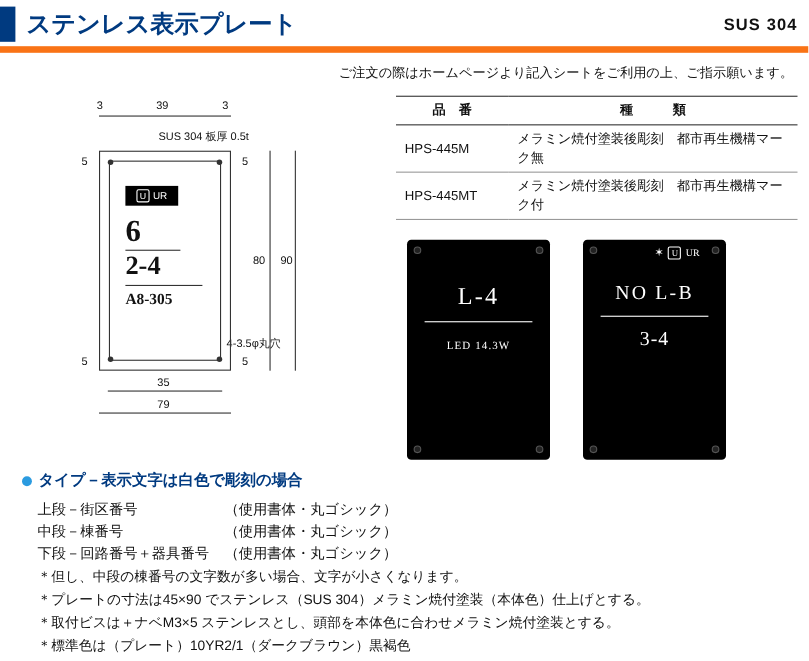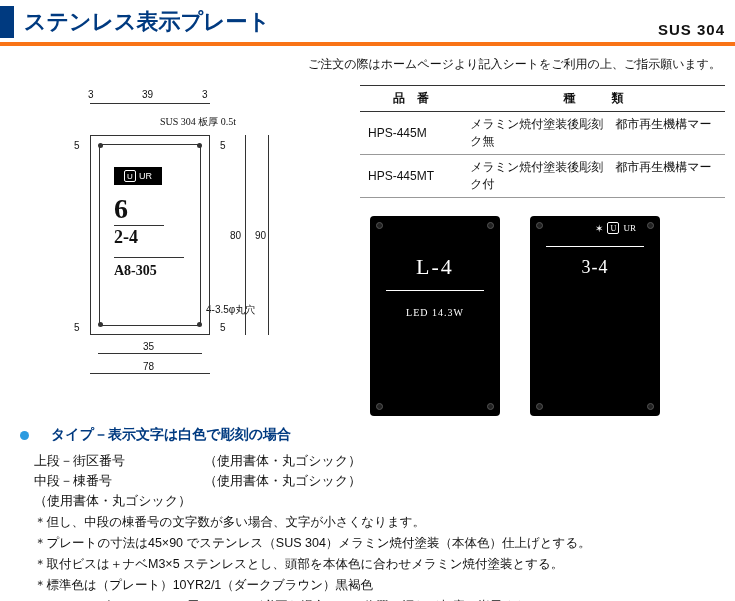--- a/index.html
+++ b/index.html
@@ -1,36 +1,36 @@
 <!DOCTYPE html>
 <html><head>
 <meta charset="utf-8">
 <style>
   * { box-sizing: border-box; margin: 0; padding: 0; }
   body { font-family: "Hiragino Kaku Gothic Pro", "Meiryo", sans-serif; background: #fff; width: 735px; font-size: 13px; color: #111; }
-  .header { display: flex; align-items: flex-end; justify-content: space-between; border-bottom: 4px solid #f97316; padding: 6px 10px 4px 0; }
+  .header { display: flex; align-items: center; justify-content: space-between; border-bottom: 6px solid #f97316; padding: 6px 10px 4px 0; }
   .header-left { display: flex; align-items: center; }
   .header-bar { width: 14px; height: 32px; background: #003a80; margin-right: 10px; }
   .header-title { font-size: 22px; font-weight: bold; color: #003a80; }
   .header-right { font-size: 15px; font-weight: bold; color: #111; letter-spacing: 1px; }
   .order-note { text-align: right; font-size: 12px; margin: 10px 14px 12px 0; }
   .content { display: flex; padding: 0 10px; }
   .left-col { width: 350px; }
   .right-col { flex: 1; }
   
   .diagram { position: relative; width: 320px; height: 290px; margin-left: 20px; }
   .dim { position: absolute; font-size: 10px; }
   .plate-outer { position: absolute; left: 60px; top: 50px; width: 120px; height: 200px; border: 1px solid #333; }
   .plate-inner { position: absolute; left: 8px; top: 8px; right: 8px; bottom: 8px; border: 1px solid #333; }
   .plate-dot { position: absolute; width: 5px; height: 5px; border-radius: 50%; background: #333; }
   .plate-band { position: absolute; left: 14px; top: 22px; width: 48px; height: 18px; background: #000; color: #fff; font-size: 9px; display: flex; align-items: center; justify-content: center; }
   .plate-band .ur-mark { width: 12px; height: 12px; border: 1px solid #fff; border-radius: 2px; margin-right: 3px; display: flex; align-items: center; justify-content: center; font-size: 8px; }
   .plate-text { position: absolute; font-family: serif; font-weight: bold; }
   .plate-text.big { font-size: 28px; left: 14px; top: 48px; }
-  .plate-text.mid { font-size: 18px; left: 14px; top: 82px; }
+  .plate-text.mid { font-size: 24px; left: 14px; top: 82px; }
   .plate-text.small { font-size: 14px; left: 14px; top: 118px; }
   .plate-line { position: absolute; left: 14px; height: 1px; background: #333; }
   .dim-line-h { position: absolute; height: 1px; background: #333; }
   .dim-line-v { position: absolute; width: 1px; background: #333; }
   
   .ptable { width: 100%; border-collapse: collapse; margin-bottom: 18px; font-size: 12px; }
   .ptable th { border-top: 1px solid #333; border-bottom: 1px solid #333; padding: 4px 6px; font-weight: bold; background: #fff; }
   .ptable td { border-bottom: 1px solid #999; padding: 4px 8px; }
   .ptable th:first-child, .ptable td:first-child { width: 28%; }
   
@@ -44,21 +44,21 @@
   .sample .row1 { font-size: 22px; letter-spacing: 2px; margin-top: 18px; }
   .sample .divider { width: 86%; height: 1px; background: #fff; margin: 10px auto; }
   .sample .row2 { font-size: 18px; letter-spacing: 1px; }
   .sample .row3 { font-size: 10px; margin-top: 16px; letter-spacing: 1px; }
   .sample .row4 { font-size: 13px; margin-top: 4px; letter-spacing: 1px; }
   .sample .ur-logo { position: absolute; top: 6px; right: 24px; font-size: 9px; display: flex; align-items: center; gap: 4px; }
   .sample .ur-logo .star { font-size: 10px; }
   .sample .ur-logo .box { width: 12px; height: 12px; border: 1px solid #fff; border-radius: 2px; display: flex; align-items: center; justify-content: center; font-size: 8px; }
   
   .type-section { padding: 10px 20px 20px 20px; }
-  .type-heading { display: flex; align-items: center; font-weight: bold; color: #003a80; font-size: 14px; margin-bottom: 8px; gap: 16px; }
+  .type-heading { display: flex; align-items: center; font-weight: bold; color: #003a80; font-size: 14px; margin-bottom: 8px; }
   .type-heading .bullet { width: 9px; height: 9px; border-radius: 50%; background: #2b9be0; margin-right: 6px; }
   .type-row { display: flex; font-size: 13px; margin: 2px 0 2px 14px; }
   .type-row .label { width: 170px; }
   .type-note { font-size: 12.5px; margin: 4px 0 4px 14px; }
 </style>
 </head>
 <body>
 
 <div class="header">
   <div class="header-left">
@@ -72,32 +72,32 @@
 
 <div class="content">
 
   <div class="left-col">
     <div class="diagram">
 
       <span class="dim" style="left:58px; top:4px;">3</span>
       <span class="dim" style="left:112px; top:4px;">39</span>
       <span class="dim" style="left:172px; top:4px;">3</span>
 
-      <span class="dim" style="left:130px; top:30px; white-space:nowrap;font-family:Liberation Serif, serif;">SUS 304 板厚 0.5t</span>
+      <span class="dim" style="left:114px; top:30px; white-space:nowrap;">SUS 304 板厚 0.5t</span>
 
       <span class="dim" style="left:190px; top:55px;">5</span>
       <span class="dim" style="left:200px; top:145px;">80</span>
       <span class="dim" style="left:225px; top:145px;">90</span>
       <span class="dim" style="left:190px; top:237px;">5</span>
 
       <span class="dim" style="left:44px; top:55px;">5</span>
       <span class="dim" style="left:44px; top:237px;">5</span>
 
       <span class="dim" style="left:113px; top:256px;">35</span>
-      <span class="dim" style="left:113px; top:276px;">78</span>
+      <span class="dim" style="left:113px; top:276px;">79</span>
 
       <span class="dim" style="left:176px; top:218px; white-space:nowrap;">4-3.5φ丸穴</span>
 
       <div class="plate-outer">
         <div class="plate-inner">
           <div class="plate-dot" style="top:-2px; left:-2px;"></div>
           <div class="plate-dot" style="top:-2px; right:-2px;"></div>
           <div class="plate-dot" style="bottom:-2px; left:-2px;"></div>
           <div class="plate-dot" style="bottom:-2px; right:-2px;"></div>
           <div class="plate-band">
@@ -153,20 +153,21 @@
       <div class="sample">
         <div class="hole tl"></div>
         <div class="hole tr"></div>
         <div class="hole bl"></div>
         <div class="hole br"></div>
         <div class="ur-logo">
           <span class="star">✶</span>
           <span class="box">U</span>
           <span>UR</span>
         </div>
+        <div class="row1" style="font-size:18px;">NO L-B</div>
         <div class="divider"></div>
         <div class="row2">3-4</div>
       </div>
     </div>
   </div>
 </div>
 
 <div class="type-section">
   <div class="type-heading">
     <span class="bullet"></span>
@@ -174,20 +175,21 @@
   </div>
   <div class="type-row">
     <span class="label">上段－街区番号</span>
     <span>（使用書体・丸ゴシック）</span>
   </div>
   <div class="type-row">
     <span class="label">中段－棟番号</span>
     <span>（使用書体・丸ゴシック）</span>
   </div>
   <div class="type-row">
+    <span class="label">下段－回路番号＋器具番号</span>
     <span>（使用書体・丸ゴシック）</span>
   </div>
   <div class="type-note">＊但し、中段の棟番号の文字数が多い場合、文字が小さくなります。</div>
   <div class="type-note">＊プレートの寸法は45×90 でステンレス（SUS 304）メラミン焼付塗装（本体色）仕上げとする。</div>
   <div class="type-note">＊取付ビスは＋ナベM3×5 ステンレスとし、頭部を本体色に合わせメラミン焼付塗装とする。</div>
   <div class="type-note">＊標準色は（プレート）10YR2/1（ダークブラウン）黒褐色</div>
   <div class="type-note">＊トレーサビリティシール用スペースが必要な場合、その位置や幅など都度ご指示ください。</div>
 </div>
 
 </body></html>

